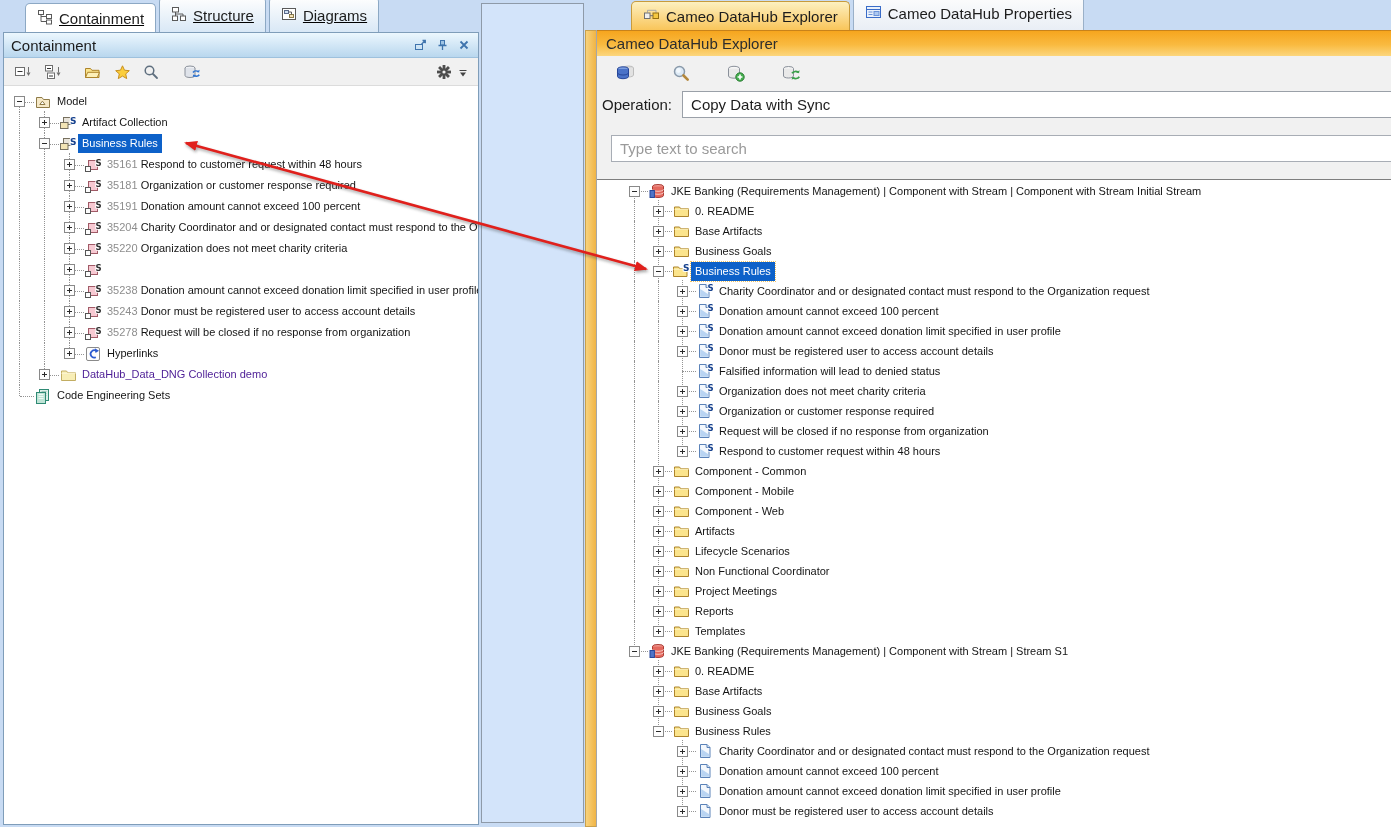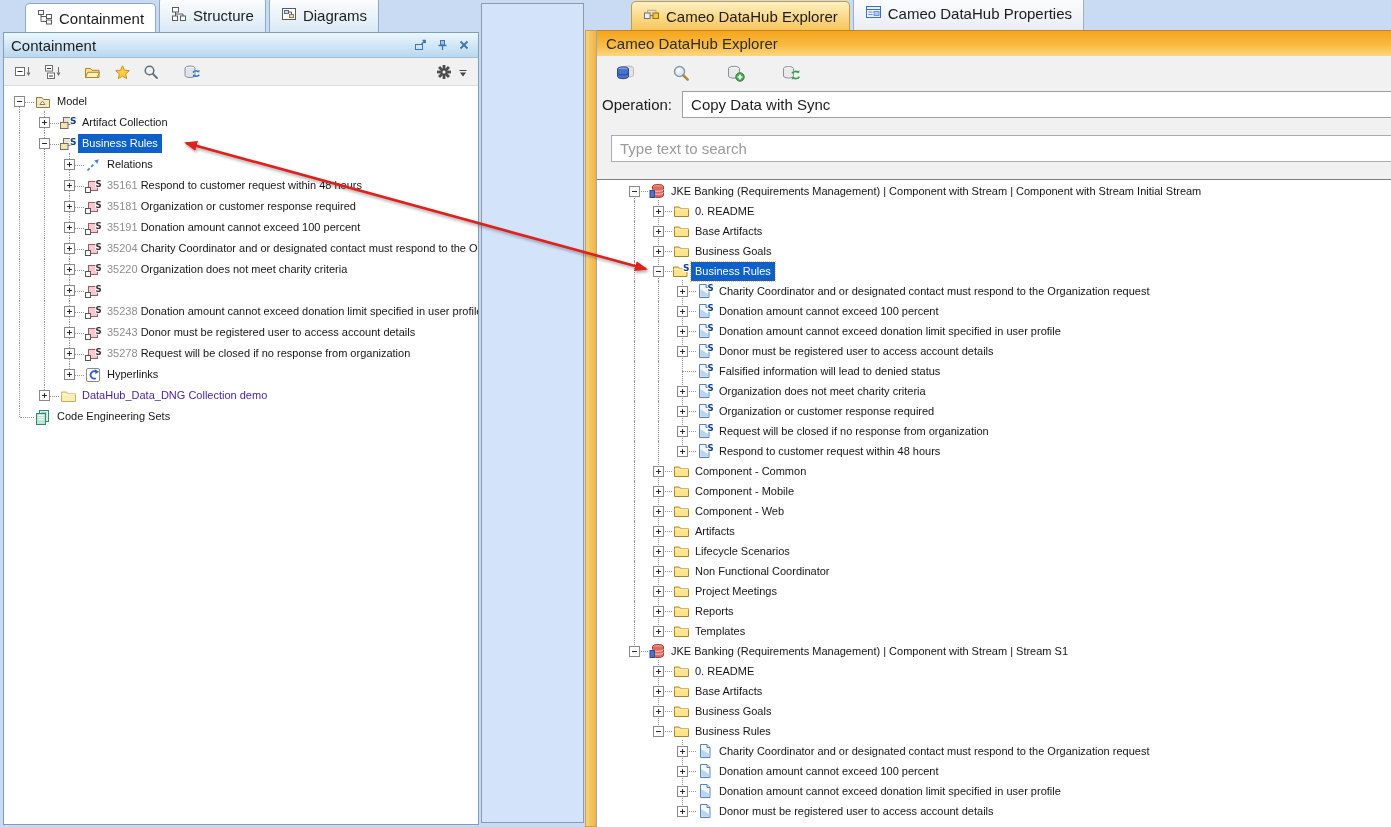--- a/index.html
+++ b/index.html
@@ -1,20 +1,20 @@
 <!DOCTYPE html>
 <html><head>
 <meta charset="utf-8">
 <style>
   html,body{margin:0;padding:0;width:1391px;height:827px;overflow:hidden;
     background:#c8dbf3;font-family:"Liberation Sans",sans-serif;-webkit-font-smoothing:antialiased;}
   *{box-sizing:border-box;}
 
   
-  #left-dock{position:absolute;left:3px;top:2px;width:476px;height:823px;}
+  #left-dock{position:absolute;left:3px;top:2px;width:476px;height:823px;text-decoration:underline;}
   #canvas-strip{position:absolute;left:481px;top:3px;width:103px;height:820px;
     background:#d3e4fa;border:1px solid #8e9aa8;}
   #right-dock{position:absolute;left:585px;top:0;width:812px;height:827px;}
 
   
   .tabrow{height:30px;display:flex;align-items:flex-end;gap:3px;}
   #left-tabs{padding-left:22px;}
   #right-tabs{padding-left:46px;}
   .tab{display:inline-flex;align-items:center;gap:6px;height:35px;padding:0 11px;
     font-size:15px;color:#1c1c1c;background:linear-gradient(#fefefe,#d9e8f6);
@@ -276,41 +276,20 @@
             <span class="tcell">
               <i class="gv"></i>
             </span>
             <span class="tcell">
               <i class="gvt"></i>
               <i class="gvb"></i>
               <i class="gh"></i>
               <span class="exp plus"></span>
             </span>
             <span class="ticon">
-              <svg width="16" height="16">
-                <path d="M2.5 13.5L10 6" stroke="#4a7fd4" stroke-width="1.7" stroke-dasharray="3 2.2" fill="none"></path>
-                <path d="M13.8 2.2l-4.6 1.4 3.2 3.2z" fill="#4a7fd4"></path>
-              </svg>
-            </span>
-            <span class="tlabel"><span>Relations</span></span>
-          </div>
-          <div class="trow">
-            <span class="tcell">
-              <i class="gv"></i>
-            </span>
-            <span class="tcell">
-              <i class="gv"></i>
-            </span>
-            <span class="tcell">
-              <i class="gvt"></i>
-              <i class="gvb"></i>
-              <i class="gh"></i>
-              <span class="exp plus"></span>
-            </span>
-            <span class="ticon">
               <svg width="18" height="16">
                 <rect x="4.5" y="3.5" width="9" height="9" fill="#f7c9d2" stroke="#a05a66"></rect>
                 <rect x="1.5" y="9.5" width="5" height="5" fill="#fdfdfd" stroke="#555"></rect>
                 <text x="17.5" y="8.5" text-anchor="end" font-size="8.5" font-weight="bold" fill="#333" font-family="DejaVu Sans, sans-serif" paint-order="stroke" stroke="#fff" stroke-width="1.6">S</text>
               </svg>
             </span>
             <span class="tlabel"><span class="tprefix">35161 </span><span>Respond to customer request within 48 hours</span></span>
           </div>
           <div class="trow">
             <span class="tcell">

